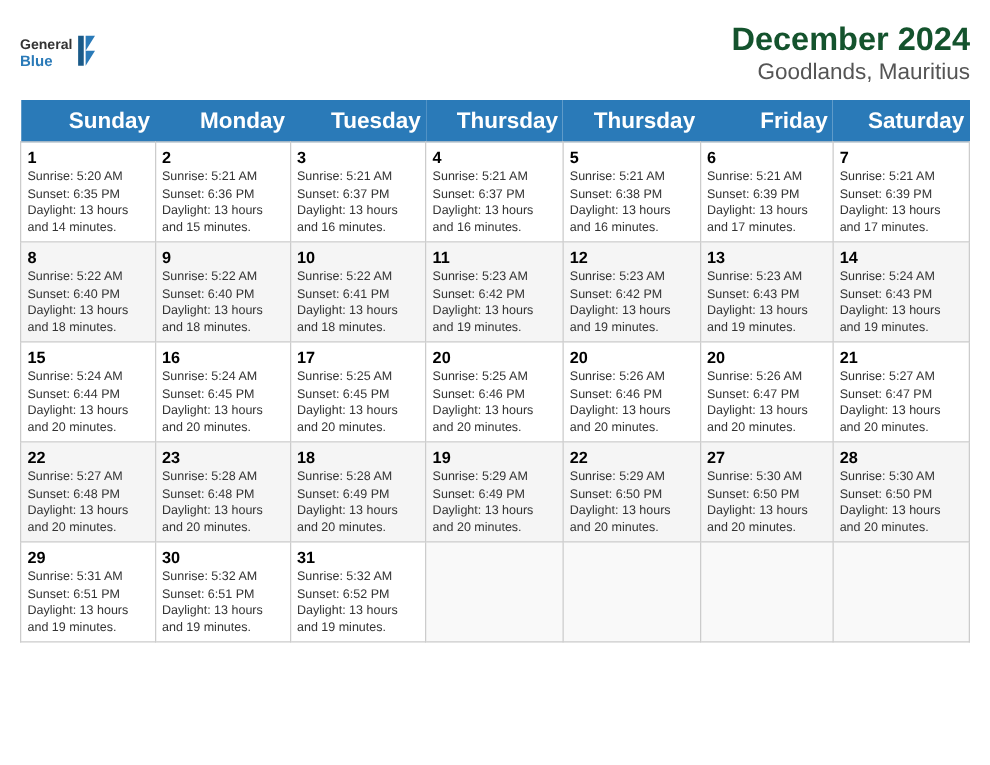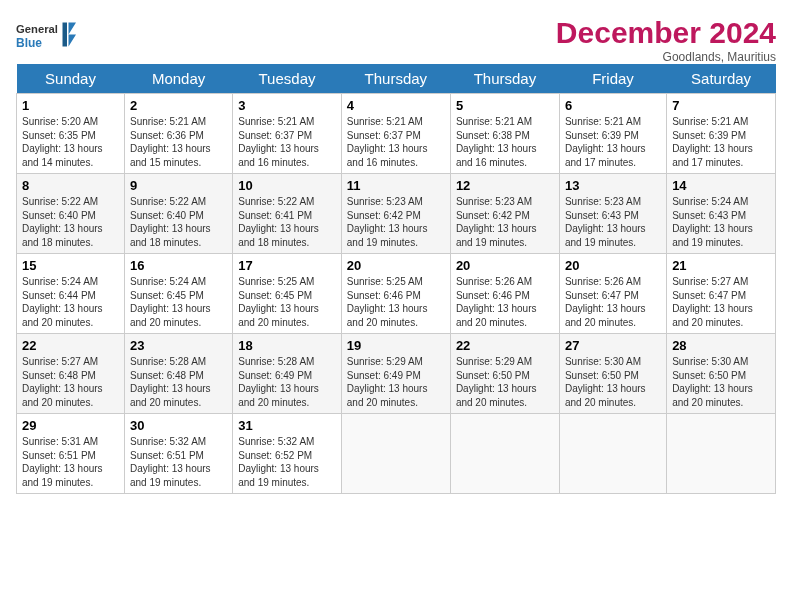--- a/index.html
+++ b/index.html
@@ -10,51 +10,52 @@
       height: 612px;
       overflow: hidden;
     }
     .container {
       width: 792px;
       padding: 16px 16px 8px 16px;
     }
     .header {
       display: flex;
       justify-content: space-between;
-      align-items: flex-start;
+      align-items: center;
+      margin-bottom: 12px;
     }
     .logo {
       display: flex;
       align-items: center;
       gap: 4px;
     }
     .title-block {
       text-align: right;
     }
     .month-year {
-      font-size: 30px;
+      font-size: 26px;
       font-weight: bold;
-      color: #be185d;
+      color: #14532d;
     }
     .location {
-      font-size: 12px;
+      font-size: 18px;
       color: #555;
     }
     .calendar {
       width: 100%;
       border-collapse: collapse;
       font-size: 10.5px;
     }
     .calendar th {
       background: #2a7ab8;
       color: #fff;
       padding: 6px 4px;
-      text-align: center;
-      font-size: 15px;
-      font-weight: normal;
+      text-align: right;
+      font-size: 18px;
+      font-weight: bold;
     }
     .calendar td {
       border: 1px solid #ccc;
       vertical-align: top;
       padding: 4px 5px;
       width: 113px;
       height: 80px;
       background: #fff;
     }
     .calendar tr:nth-child(even) td {

